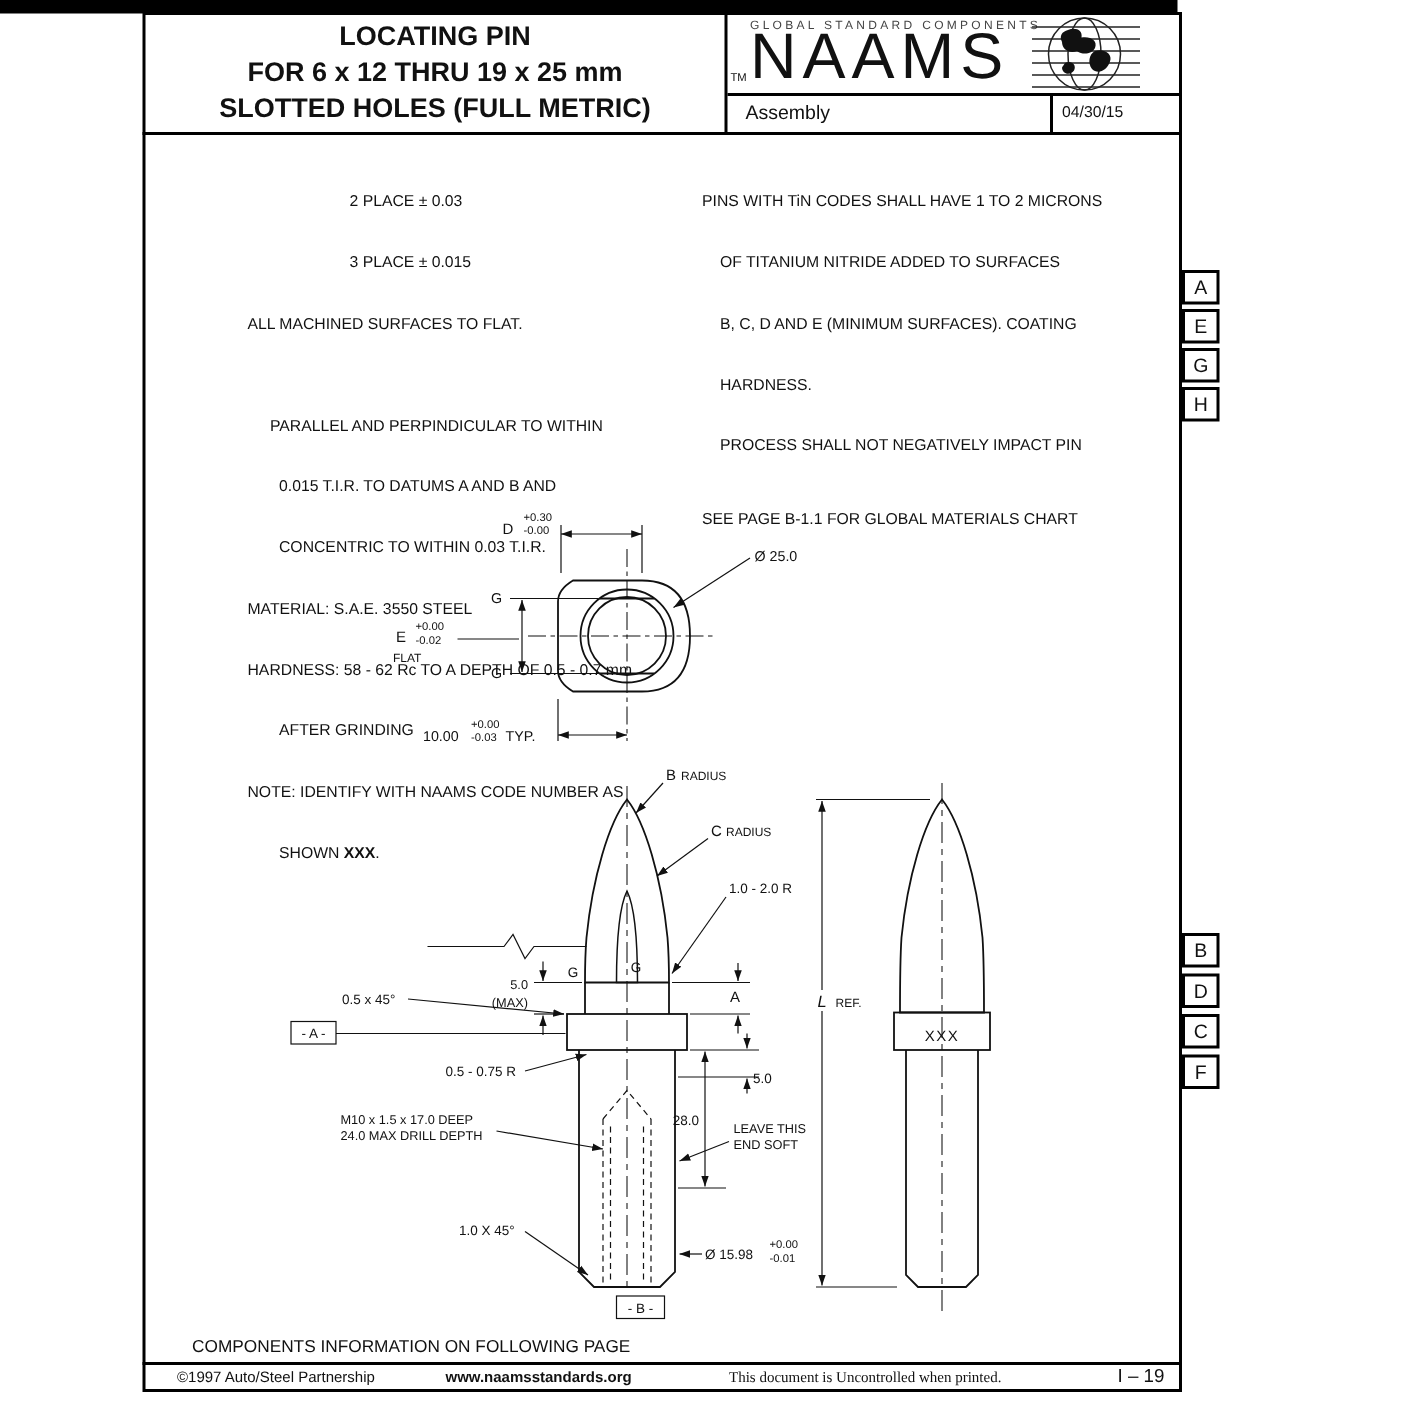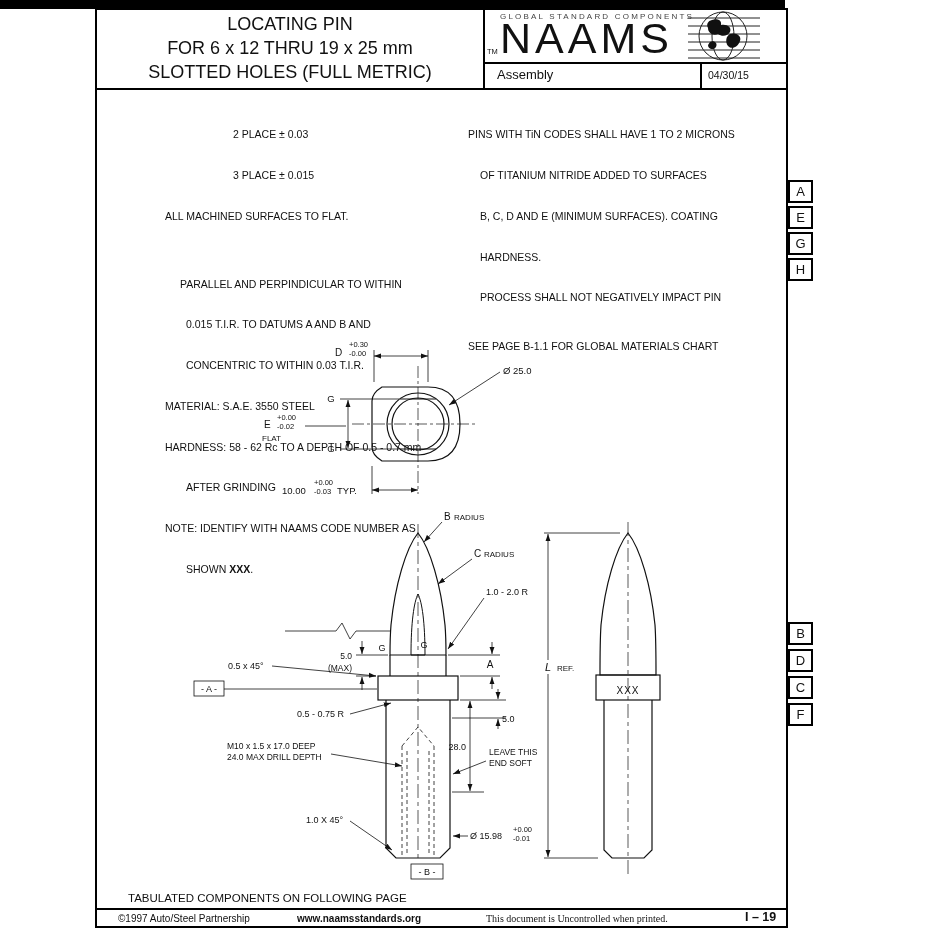--- a/index.html
+++ b/index.html
@@ -3,40 +3,40 @@
 <meta charset="utf-8">
 <style>
   html,body { margin:0; padding:0; background:#fff; }
   .sheet { position:relative; width:940px; height:940px; background:#fff;
            font-family:"Liberation Sans", sans-serif; color:#111; overflow:hidden; }
   .abs { position:absolute; }
   .ln  { position:absolute; background:#000; }
   .frame { position:absolute; left:95px; top:8px; width:693px; height:920px;
            border:2px solid #000; box-sizing:border-box; }
   .title-block { left:100px; top:12px; width:380px; text-align:center;
-                 font-weight:normal; font-size:18px; line-height:24px; }
+                 font-weight:bold; font-size:18px; line-height:24px; }
   .tagline { left:500px; top:12px; font-size:8px; letter-spacing:2.2px; color:#444; }
   .brand { left:500px; top:16px; font-size:43px; font-weight:normal; letter-spacing:4px; line-height:44px; }
   .tm { left:487px; top:47px; font-size:7.5px; }
   .division { left:497px; top:67px; font-size:13px; }
   .date { left:708px; top:69px; font-size:10.5px; }
   .notes { font-size:10.5px; line-height:13.6px; white-space:pre; }
   .notes-left  { left:165px; top:101px; width:300px; }
   .notes-right { left:468px; top:101px; width:300px; }
   .tol-label { display:inline-block; width:68px; }
   .ind-68 { padding-left:68px; }
   .ind-15 { padding-left:15px;margin-top:27px; }
   .ind-21 { padding-left:21px; }
   .ind-12 { padding-left:12px; }
   .gap-top { margin-top:8px; }
   .revbox { position:absolute; left:788px; width:25px; height:23px; border:2px solid #000;
             box-sizing:border-box; text-align:center; font-size:13px; line-height:19px; background:#fff; }
   .tabulated { left:128px; top:892px; font-size:11.5px; }
   .foot { font-size:10px; top:913px; }
-  .page-num { left:745px; top:910px; font-size:12.5px; font-weight:700; }
+  .page-num { left:745px; top:910px; font-size:12.5px; font-weight:400; }
   .bottombar { left:95px; top:926px; width:785px; height:9px; background:#000; }
   svg text { font-family:"Liberation Sans", sans-serif; fill:#111; }
 </style>
 </head>
 <body>
 
 <div class="sheet">
 
   <div class="frame"></div>
   <div class="ln" style="left:95px; top:88px; width:693px; height:2px;"></div>
@@ -239,21 +239,21 @@
       <line x1="548" y1="534" x2="548" y2="857" marker-start="url(#ar)" marker-end="url(#ar)"></line>
     </g>
     <rect x="541" y="660" width="38" height="14" fill="#fff" stroke="none"></rect>
     <g stroke="none">
       <text x="545" y="671" font-size="11" font-style="italic">L</text>
       <text x="557" y="671" font-size="8">REF.</text>
       <text x="628" y="694" font-size="10" text-anchor="middle" letter-spacing="1">XXX</text>
     </g>
   </svg>
 
-  <div class="abs tabulated">TABULATED COMPONENTS ON FOLLOWING PAGE</div>
+  <div class="abs tabulated">COMPONENTS INFORMATION ON FOLLOWING PAGE</div>
   <div class="ln" style="left:95px; top:908px; width:693px; height:2px;"></div>
   <div class="abs foot" style="left:118px;">©1997 Auto/Steel Partnership</div>
   <div class="abs foot" style="left:297px;font-weight:bold;">www.naamsstandards.org</div>
   <div class="abs foot" style="left:486px;font-family:Liberation Serif, serif;">This document is Uncontrolled when printed.</div>
   <div class="abs page-num">I – 19</div>
   <div class="bottombar"></div>
 
 </div>
 
 </body></html>

